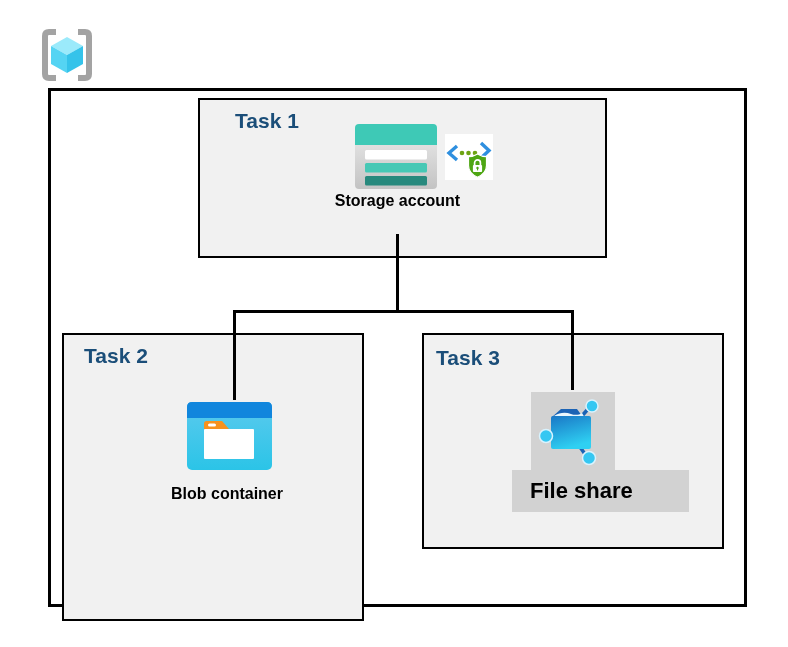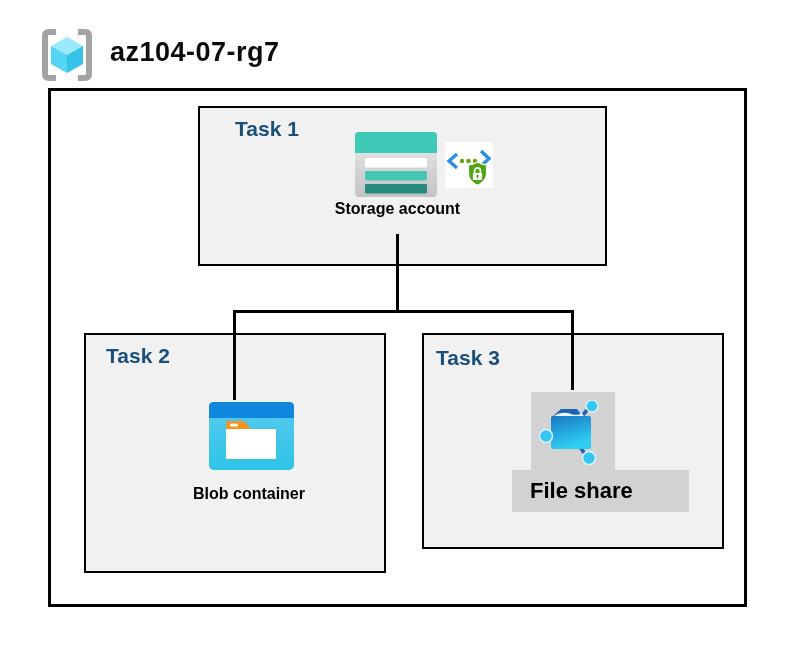--- a/index.html
+++ b/index.html
@@ -2,22 +2,22 @@
 <html><head>
 <meta charset="utf-8">
 <style>
   html,body{margin:0;padding:0;background:#fff;}
   .canvas{position:relative;width:788px;height:647px;background:#ffffff;
           font-family:"Liberation Sans",sans-serif;overflow:hidden;}
   .abs{position:absolute;}
   .title{left:110px;top:37px;font-size:27px;font-weight:700;color:#0b0b0b;letter-spacing:0.5px;}
   .outer{left:48px;top:88px;width:699px;height:519px;border:3px solid #000;background:#fff;box-sizing:border-box;}
   .task{background:#F1F1F1;border:2px solid #000;box-sizing:border-box;}
-  .task1{left:198px;top:106px;width:409px;height:160px;}
-  .task2{left:84px;top:333px;width:302px;height:240px;padding-left:32px;}
+  .task1{left:198px;top:98px;width:409px;height:160px;}
+  .task2{left:62px;top:333px;width:302px;height:288px;padding-left:32px;}
   .task3{left:422px;top:333px;width:302px;height:216px;}
   .task-label{position:absolute;color:#1B4E79;font-size:21px;font-weight:700;line-height:1;}
   .t1l{left:35px;top:10px;} .t2l{left:20px;top:10px;} .t3l{left:12px;top:12px;}
   .node-label{position:absolute;color:#000;font-size:16px;font-weight:700;line-height:1.1;text-align:center;}
   .n1{left:-10px;right:0;top:92px;}
   .n2{left:28px;right:0;top:150px;text-align:center;}
   .line{background:#000;}
   .v1{left:396px;top:234px;width:3px;height:79px;}
   .hline{left:233px;top:310px;width:341px;height:3px;}
   .v2{left:233px;top:310px;width:3px;height:90px;}
@@ -32,21 +32,20 @@
 
 <div class="canvas">
 
   <svg class="abs" style="left:37px;top:25px;" width="60" height="60" viewBox="0 0 60 60">
     <path d="M19,7 H12 Q8,7 8,11 V49 Q8,53 12,53 H19" fill="none" stroke="#A3A3A3" stroke-width="6" stroke-linejoin="bevel"></path>
     <path d="M41,7 H48 Q52,7 52,11 V49 Q52,53 48,53 H41" fill="none" stroke="#A3A3A3" stroke-width="6" stroke-linejoin="bevel"></path>
     <polygon points="30,12 46,21 30,30 14,21" fill="#9BEAFB"></polygon>
     <polygon points="14,21 30,30 30,48 14,39" fill="#55D4F3"></polygon>
     <polygon points="46,21 46,39 30,48 30,30" fill="#35C3EA"></polygon>
   </svg>
-  <div class="abs title">az104-07-rg7</div>
 
   <div class="abs outer"></div>
 
   <div class="abs task task1">
     <div class="task-label t1l">Task 1</div>
     <svg class="abs" style="left:155px;top:24px;" width="82" height="65" viewBox="0 0 82 65">
       <defs>
         <linearGradient id="sg" x1="0" y1="0" x2="0" y2="1">
           <stop offset="0" stop-color="#EDEDED"></stop>
             <stop offset="1" stop-color="#C3C3C3"></stop>

